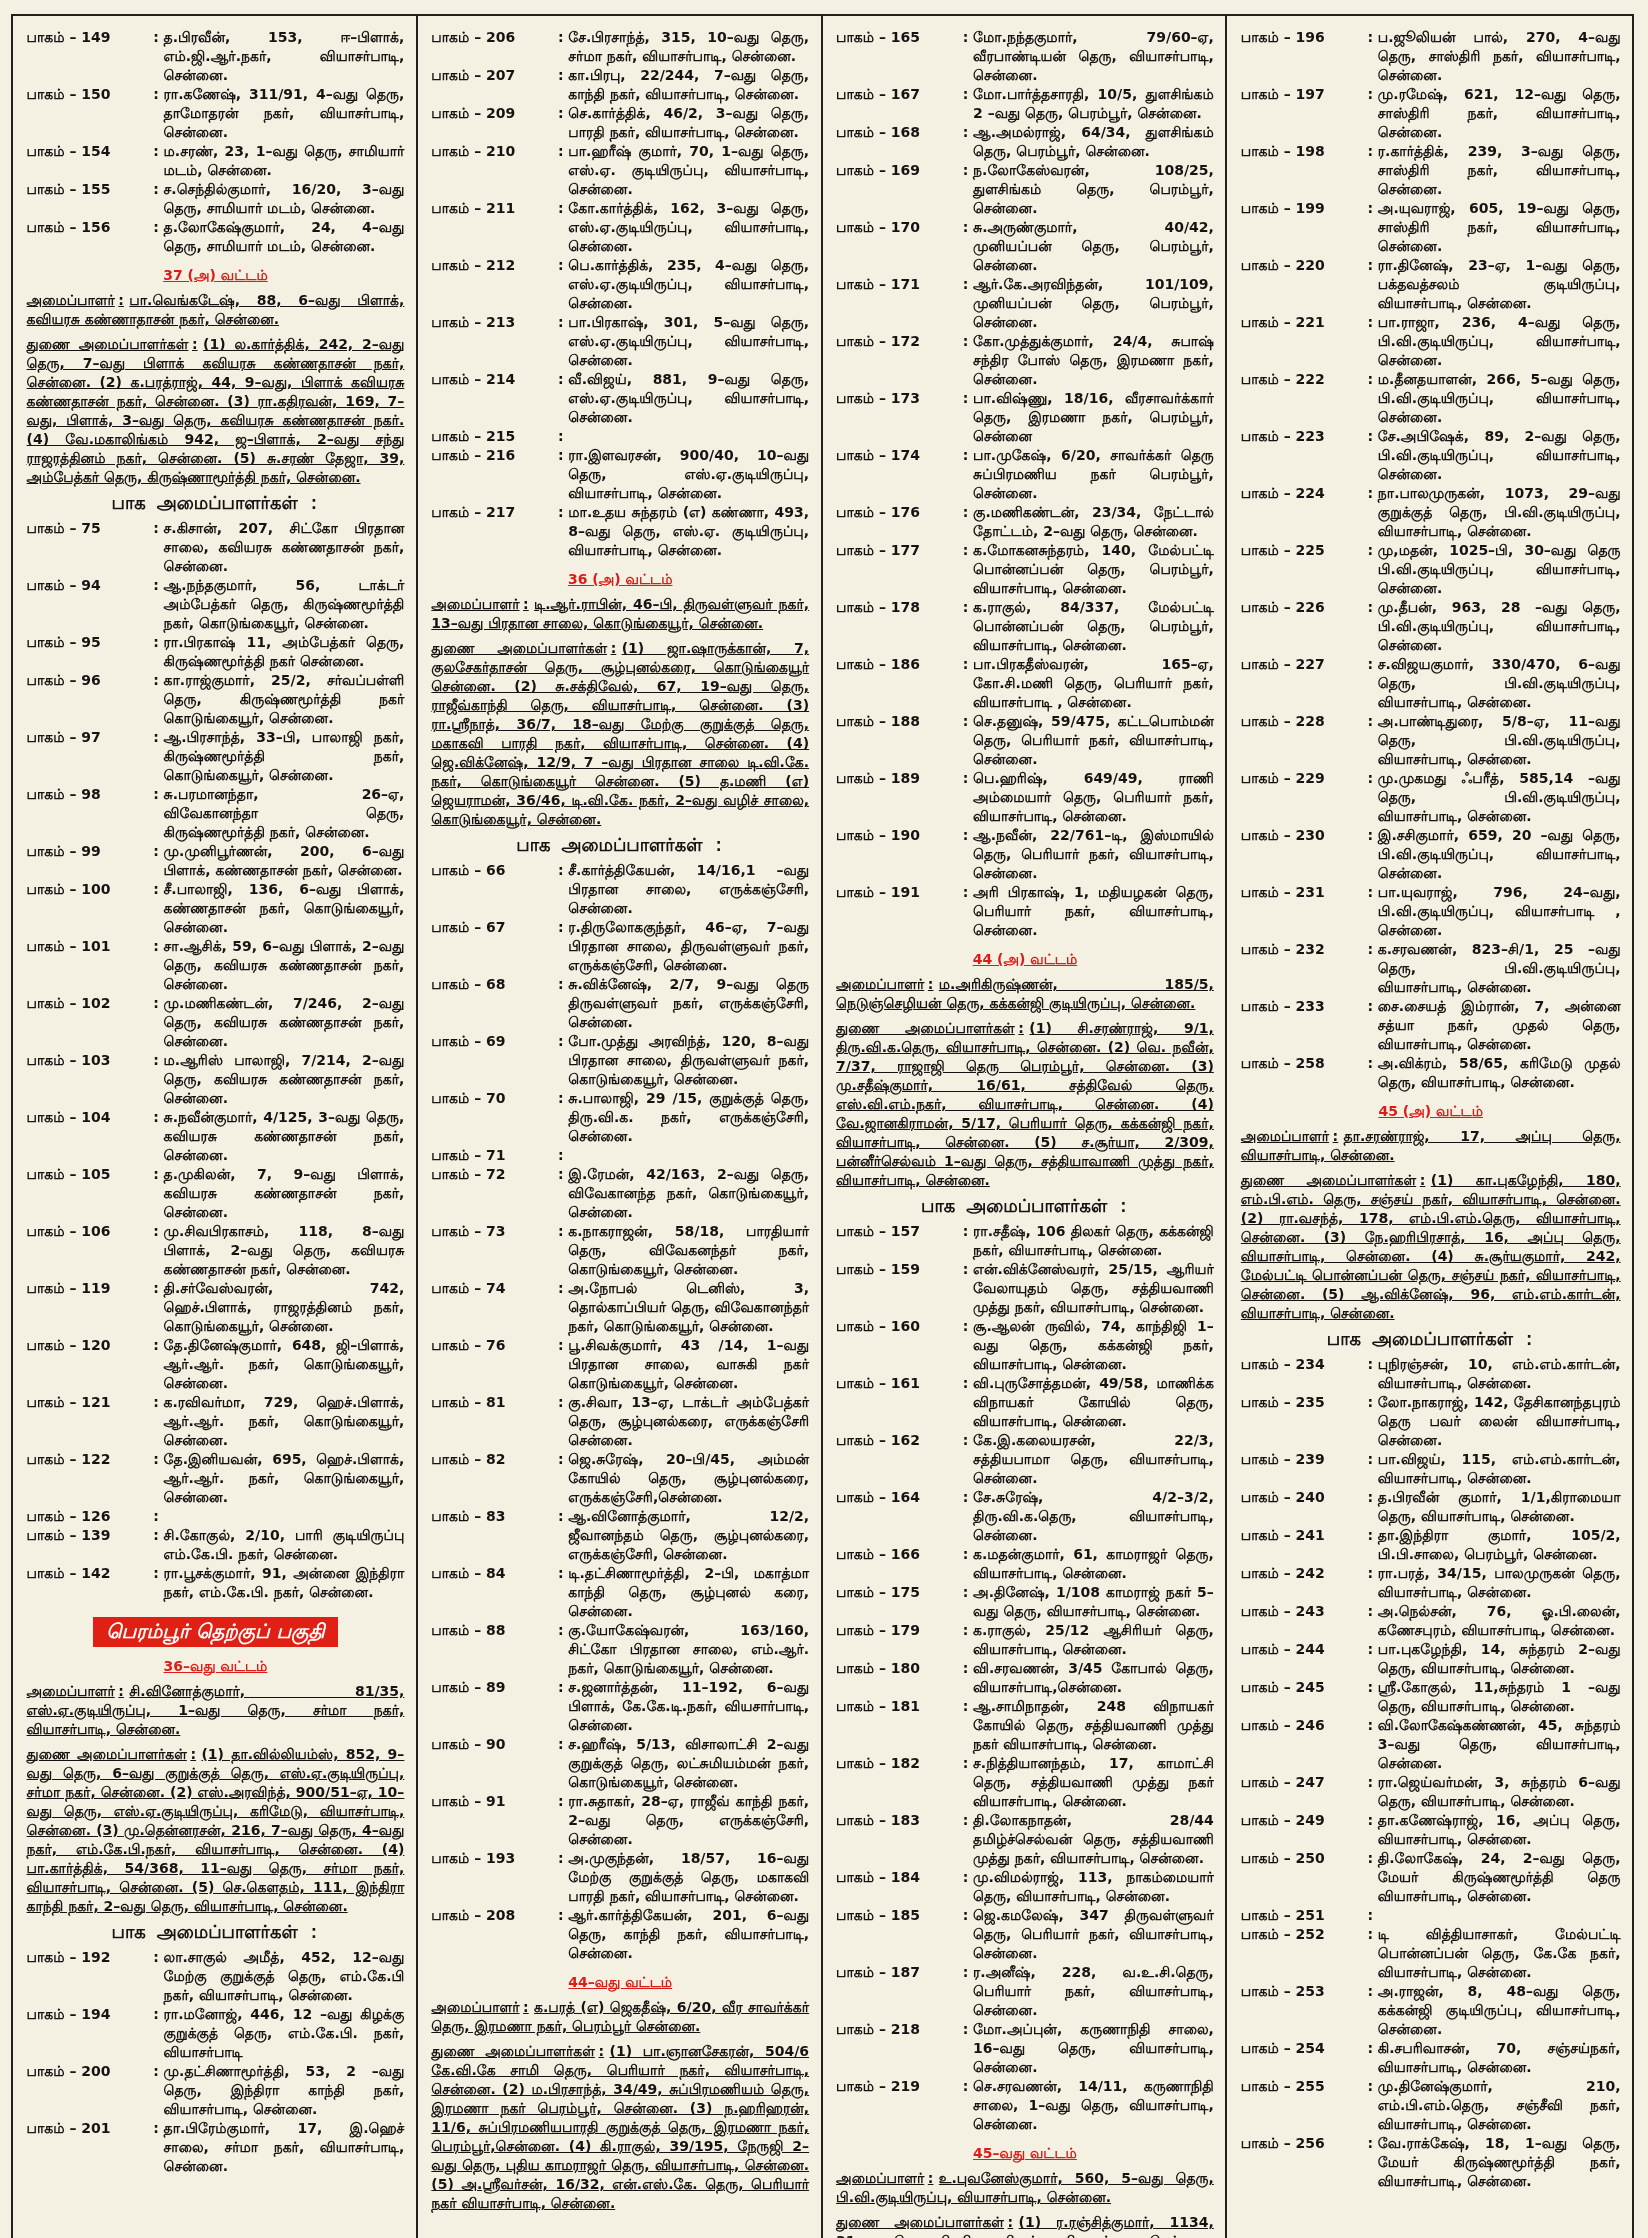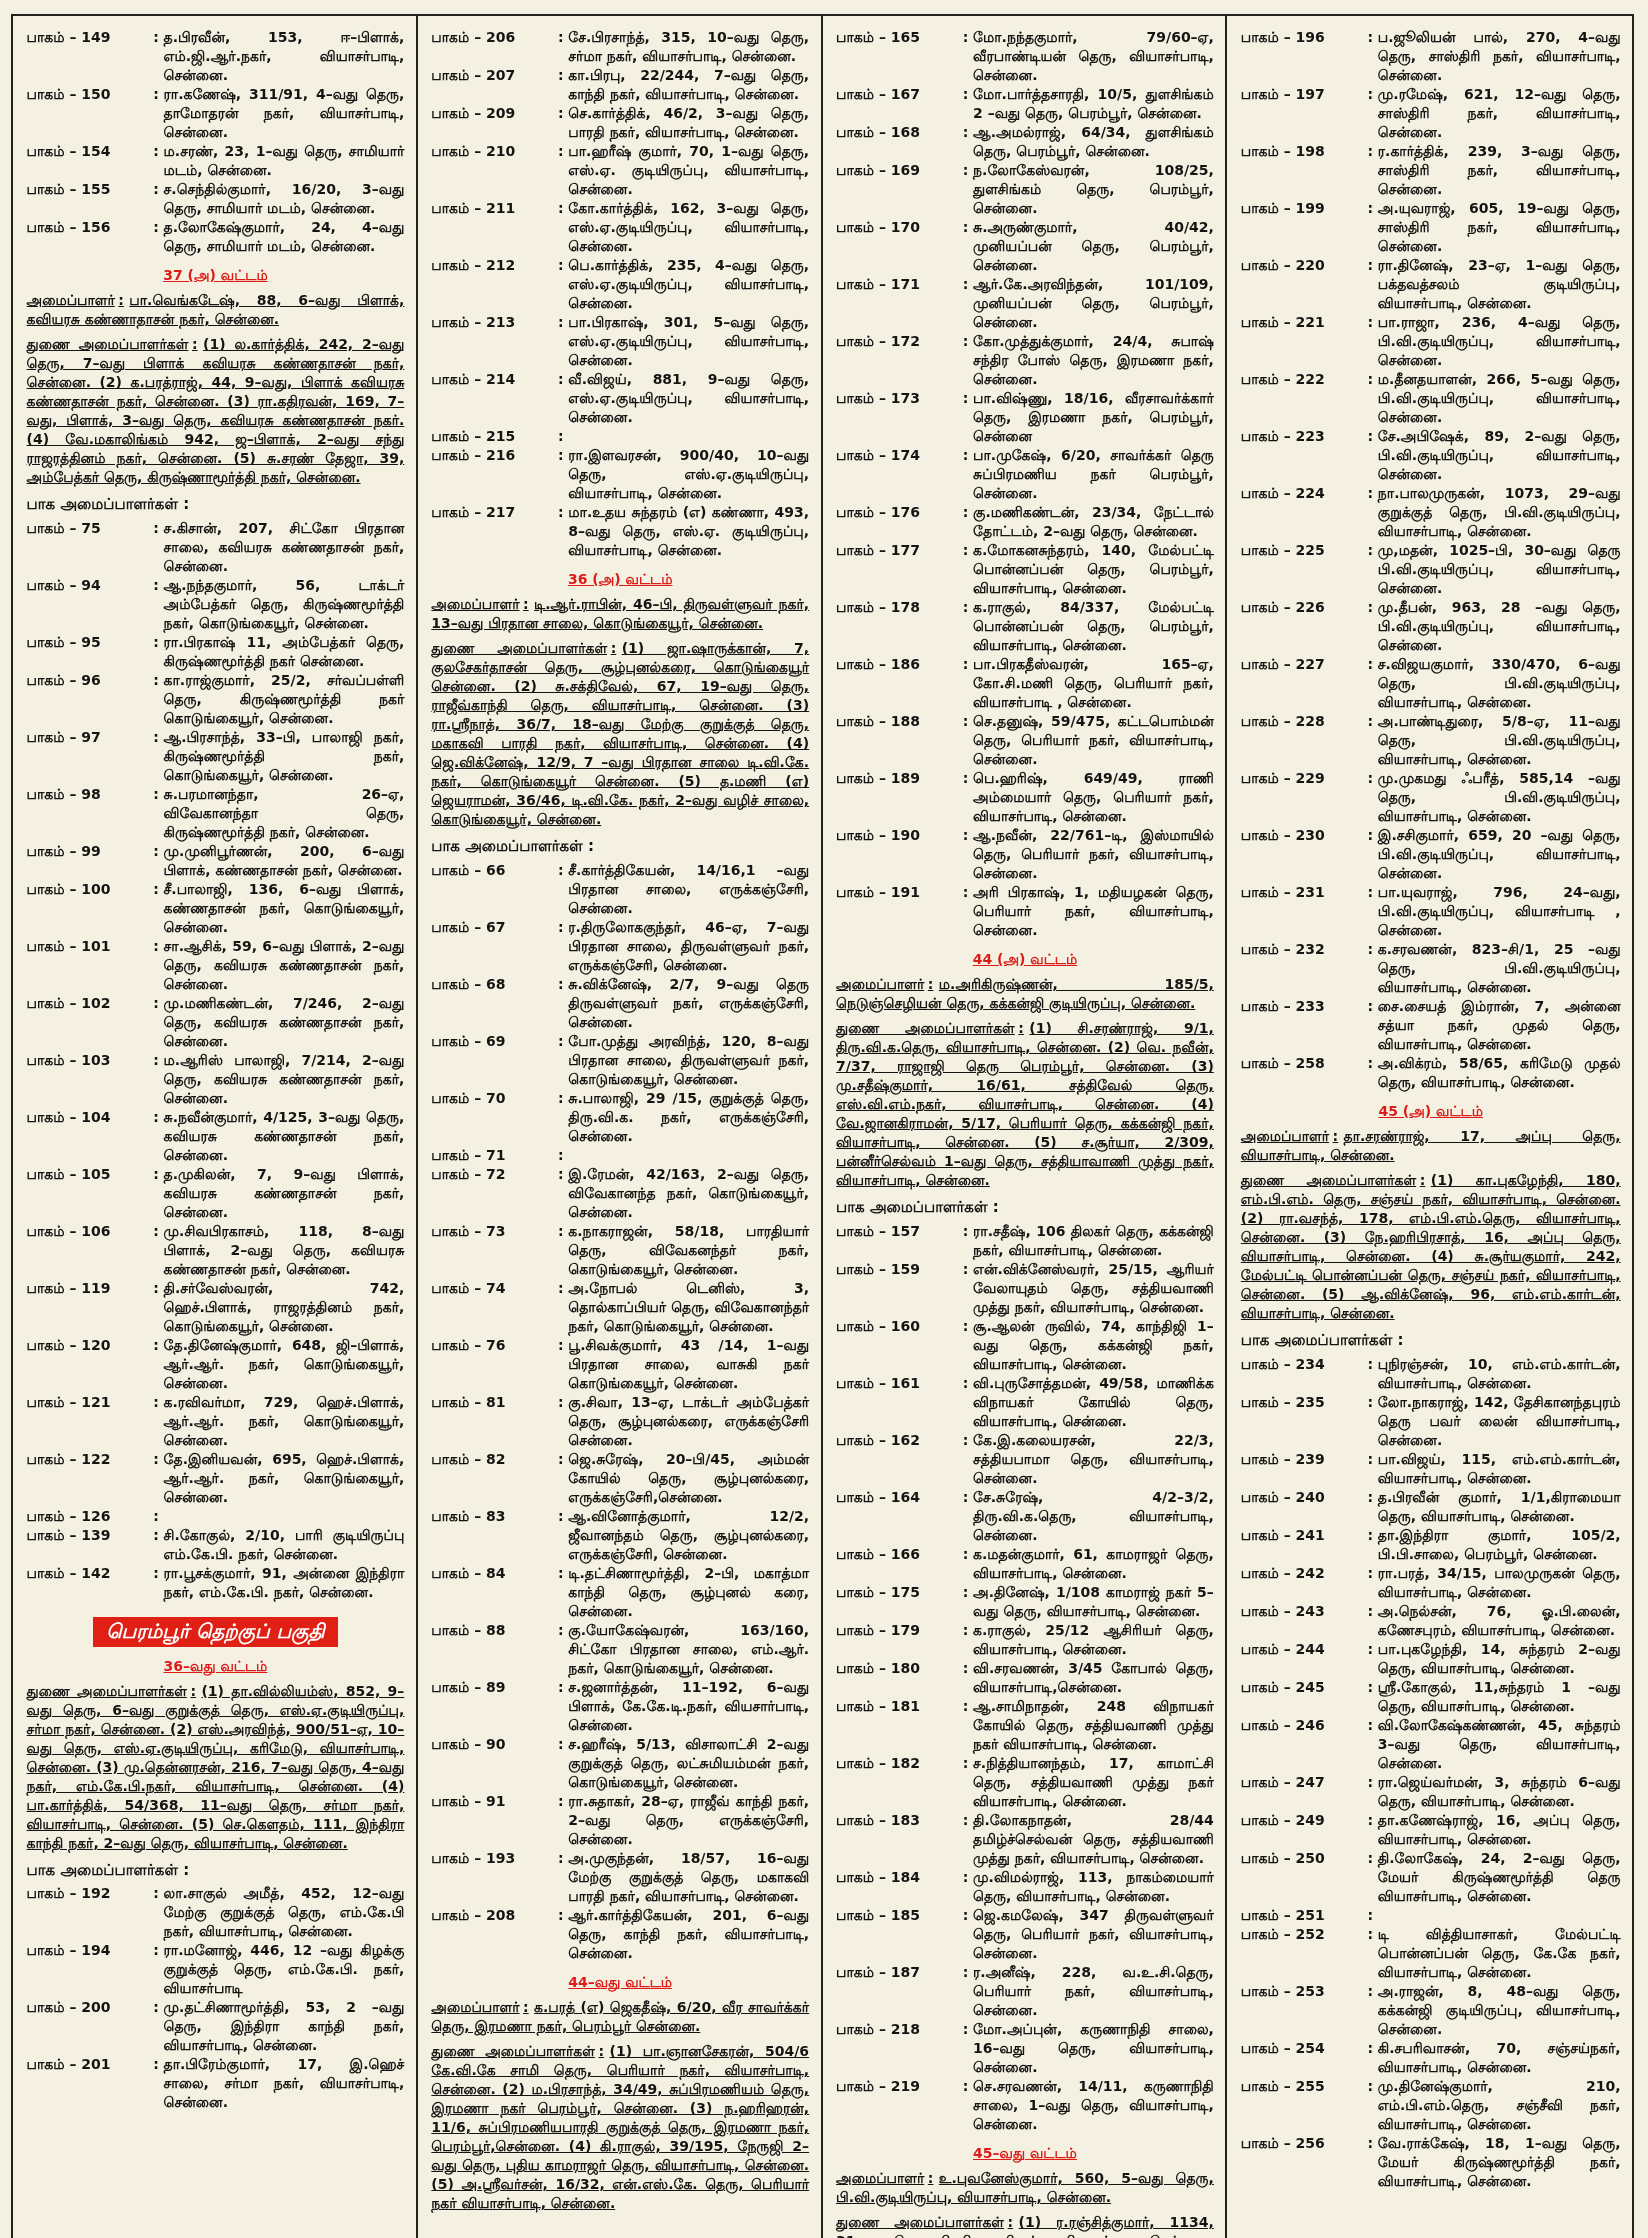--- a/index.html
+++ b/index.html
@@ -21,21 +21,21 @@
     overflow:hidden;box-sizing:border-box;
     font-size:14px;line-height:19px;
   }
   .col:last-child{border-right:none;}
   .entry{display:grid;grid-template-columns:122px 15px 1fr;align-items:start;}
   .entry .lbl{white-space:nowrap;}
   .entry .sep{text-align:center;}
   .entry .txt{text-align:justify;}
   .para{text-align:justify;margin:6.3px 0 4.5px;text-decoration:underline;}
   .para .sep{margin:0 5.4px 0 3.6px;}
-  .center-h{text-align:left;font-size:15px;margin:8px 0 4.5px;}
+  .center-h{text-align:center;font-size:18px;margin:8px 0 4.5px;font-family:Liberation Mono, monospace;}
   .ward{color:var(--accent,#dd1c17);text-align:center;font-size:14px;margin:9.9px 0 6.3px;text-decoration:underline;}
   .region{
     background:var(--banner,#e02015);color:#ffffff;text-align:center;
     font-size:19.7px;padding:5.4px 13.4px;margin:15px auto 2.7px;width:max-content;max-width:96%;font-style:italic;
   }
 </style>
 </head>
 <body style="background: rgb(244, 240, 226);">
 
 <div class="sheet" id="sheet">
@@ -168,20 +168,21 @@
         <span class="sep">:</span>
         <span class="txt">சி.கோகுல், 2/10, பாரி குடியிருப்பு எம்.கே.பி. நகர், சென்னை.</span>
       </div>
       <div class="entry">
         <span class="lbl">பாகம் – 142</span>
         <span class="sep">:</span>
         <span class="txt">ரா.பூசக்குமார், 91, அன்னை இந்திரா நகர், எம்.கே.பி. நகர், சென்னை.</span>
       </div>
       <div class="region">பெரம்பூர் தெற்குப் பகுதி</div>
       <div class="ward">36–வது வட்டம்</div>
+      <div class="para"><span>அமைப்பாளர்</span><span class="sep">:</span><span>சி.வினோத்குமார், 81/35, எஸ்.ஏ.குடியிருப்பு, 1–வது தெரு, சர்மா நகர், வியாசர்பாடி, சென்னை.</span></div>
       <div class="para"><span>துணை அமைப்பாளர்கள்</span><span class="sep">:</span><span>(1) தா.வில்லியம்ஸ், 852, 9–வது தெரு, 6–வது குறுக்குத் தெரு, எஸ்.ஏ.குடியிருப்பு, சர்மா நகர், சென்னை. (2) எஸ்.அரவிந்த், 900/51–ஏ, 10–வது தெரு, எஸ்.ஏ.குடியிருப்பு, கரிமேடு, வியாசர்பாடி, சென்னை. (3) மு.தென்னரசன், 216, 7–வது தெரு, 4–வது நகர், எம்.கே.பி.நகர், வியாசர்பாடி, சென்னை. (4) பா.கார்த்திக், 54/368, 11–வது தெரு, சர்மா நகர், வியாசர்பாடி, சென்னை. (5) செ.கௌதம், 111, இந்திரா காந்தி நகர், 2–வது தெரு, வியாசர்பாடி, சென்னை.</span></div>
       <div class="center-h">பாக அமைப்பாளர்கள் :</div>
       <div class="entry">
         <span class="lbl">பாகம் – 192</span>
         <span class="sep">:</span>
         <span class="txt">லா.சாகுல் அமீத், 452, 12–வது மேற்கு குறுக்குத் தெரு, எம்.கே.பி நகர், வியாசர்பாடி, சென்னை.</span>
       </div>
       <div class="entry">
         <span class="lbl">பாகம் – 194</span>
         <span class="sep">:</span>

